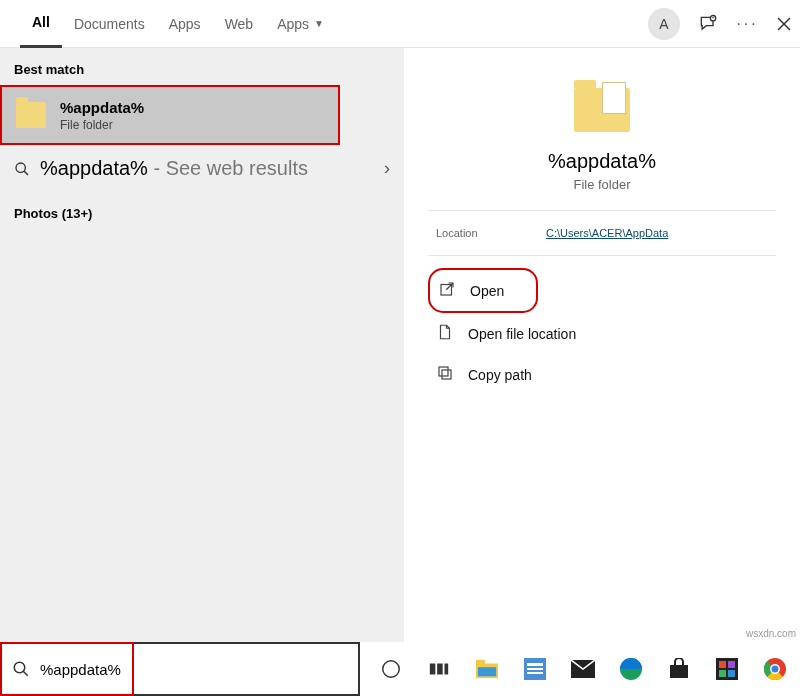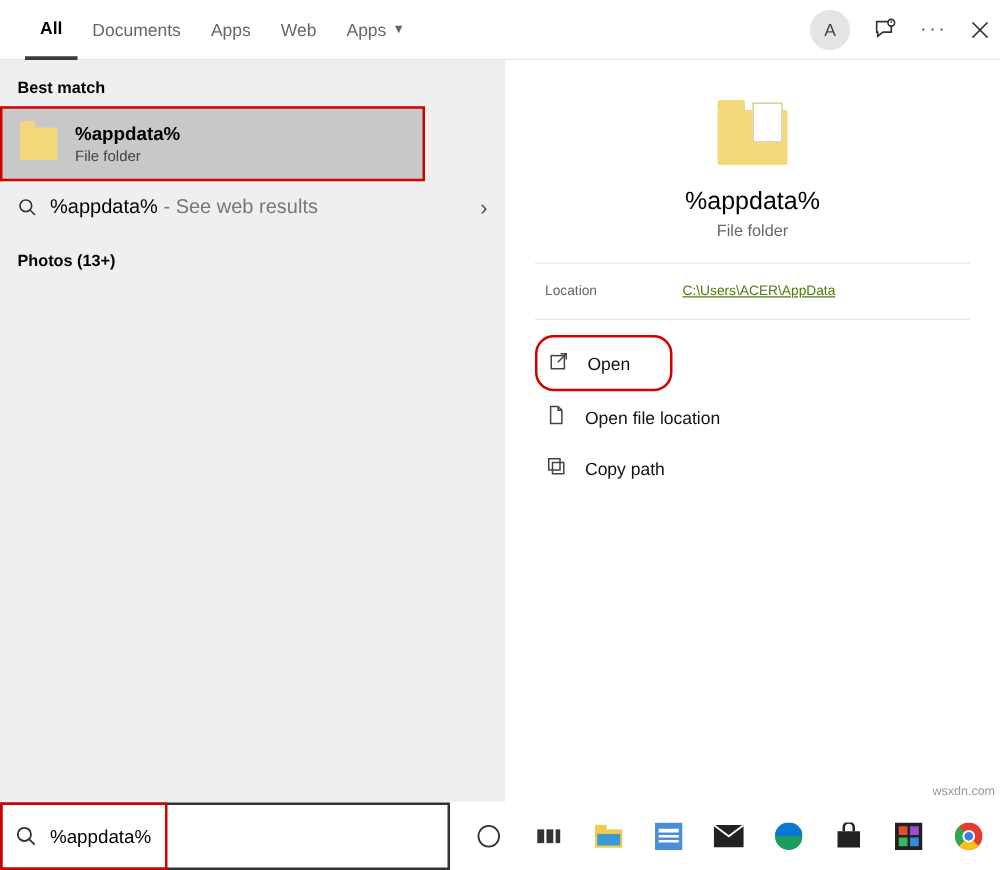--- a/index.html
+++ b/index.html
@@ -22,36 +22,36 @@
   .section-title { font-size:13px; font-weight:700; color:#000; padding:14px 14px 8px; }
   .result-row { display:flex; align-items:center; height:60px; background:#c8c8c8; padding:0 14px; position:relative; }
   .hl-red { border:2px solid #d30000; }
   .folder-icon { width:30px; height:26px; background:#f3d77b; border-radius:2px 2px 1px 1px; position:relative; }
   .folder-icon::before { content:""; position:absolute; top:-5px; left:0; width:12px; height:5px; background:#f3d77b; border-radius:2px 2px 0 0; }
   .result-text { margin-left:14px; }
   .result-text .t1 { font-size:15px; font-weight:700; color:#000; }
   .result-text .t2 { font-size:12px; color:#444; margin-top:2px; }
 
   .web-row { display:flex; align-items:center; padding:12px 14px; position:relative; cursor:pointer; }
-  .web-row .t { font-size:16px; color:#000; margin-left:10px; }
+  .web-row .t { font-size:20px; color:#000; margin-left:10px; }
   .web-row .sub { color:#777; }
   .chev-r { position:absolute; right:14px; font-size:18px; color:#555; }
 
   
   .preview-card { margin:4px 8px 0 8px; background:#fff; }
   .preview-top { display:flex; flex-direction:column; align-items:center; padding:20px 0 18px; border-bottom:1px solid #e6e6e6; }
   .big-folder { width:56px; height:44px; background:#f5d87a; border-radius:2px; position:relative; margin-bottom:18px; }
   .big-folder::before { content:""; position:absolute; top:-8px; left:0; width:22px; height:8px; background:#f5d87a; border-radius:2px 2px 0 0; }
   .big-folder::after { content:""; position:absolute; top:-6px; right:4px; width:22px; height:30px; background:#fff; border:1px solid #d6c48a; }
   .big-title { font-size:20px; color:#000; }
   .big-sub { font-size:13px; color:#666; margin-top:4px; }
 
   .kv { display:flex; padding:16px 8px; border-bottom:1px solid #e6e6e6; font-size:11px; }
   .kv .k { color:#666; width:110px; }
-  .kv .v { color:#4d7c0f; text-decoration:underline; cursor:pointer; }
+  .kv .v { color:#0c4a6e; text-decoration:underline; cursor:pointer; }
 
   .actions { padding:12px 0; }
   .action { display:flex; align-items:center; gap:14px; padding:10px 8px; font-size:14px; color:#111; cursor:pointer;border-radius:15px; }
   .action svg { color:#444; }
 
   
   .search-bar { position:absolute; left:0; bottom:0; width:360px; height:54px; display:flex; align-items:center; border:2px solid #333; background:#fff; padding:0 10px; }
   .search-bar input { border:none; outline:none; flex:1; font-size:15px; margin-left:8px; background:transparent; }
   .search-hl { position:absolute; left:0; bottom:0; width:134px; height:54px; border:2px solid #d30000; pointer-events:none; }
 

